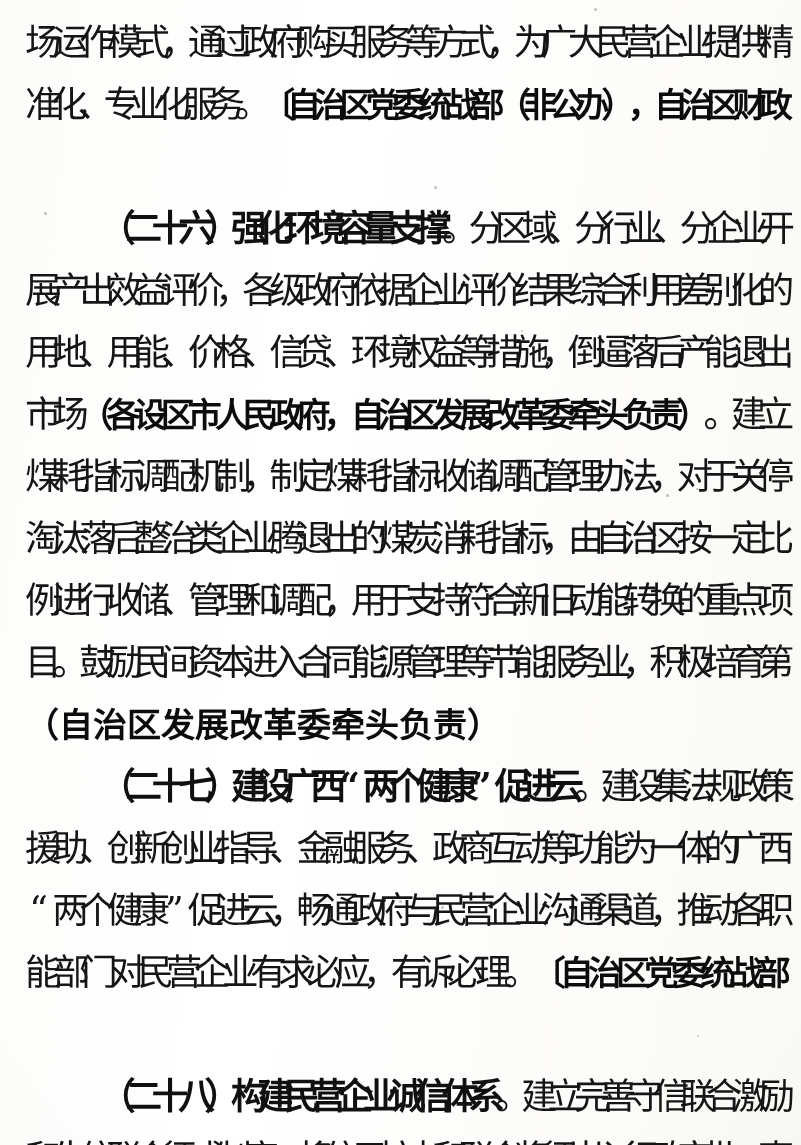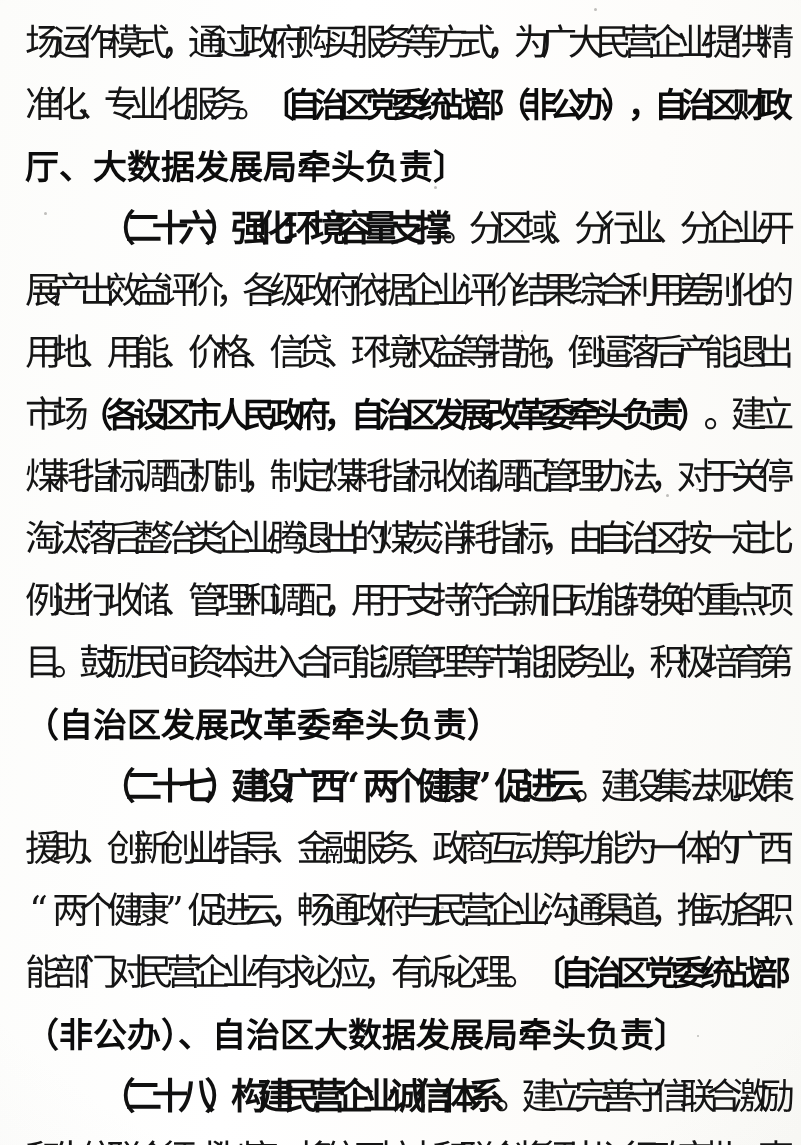--- a/index.html
+++ b/index.html
@@ -176,23 +176,20 @@
           <span class="g" style="width: 26.2069px;">公</span>
           <span class="g" style="width: 26.2069px;">办</span>
           <span class="g" style="width: 26.2069px;">）</span>
           <span class="g" style="width: 26.2069px;">，</span>
           <span class="g" style="width: 26.2069px;">自</span>
           <span class="g" style="width: 26.2069px;">治</span>
           <span class="g" style="width: 26.2069px;">区</span>
           <span class="g" style="width: 26.2069px;">财</span>
           <span class="g" style="width: 26.2069px;">政</span>
         </span>
-      </div>
-      <div class="doc-line ragged" style="top: 144px; width: 760px;">
-        <span class="run ht">厅、大数据发展局牵头负责〕</span>
       </div>
       <div class="doc-line justify indent-2" style="top: 206px; width: 760px;">
         <span class="run fs-head">
           <span class="g" style="width: 26.3835px;">（</span>
           <span class="g" style="width: 26.3835px;">二</span>
           <span class="g" style="width: 26.3835px;">十</span>
           <span class="g" style="width: 26.3835px;">六</span>
           <span class="g" style="width: 26.3835px;">）</span>
           <span class="g" style="width: 26.3835px;">强</span>
           <span class="g" style="width: 26.3835px;">化</span>
@@ -572,23 +569,20 @@
           <span class="g" style="width: 28.1481px;">自</span>
           <span class="g" style="width: 28.1481px;">治</span>
           <span class="g" style="width: 28.1481px;">区</span>
           <span class="g" style="width: 28.1481px;">党</span>
           <span class="g" style="width: 28.1481px;">委</span>
           <span class="g" style="width: 28.1481px;">统</span>
           <span class="g" style="width: 28.1481px;">战</span>
           <span class="g" style="width: 28.1481px;">部</span>
         </span>
       </div>
-      <div class="doc-line ragged" style="top: 1012px; width: 760px;">
-        <span class="run ht">（非公办）、自治区大数据发展局牵头负责〕</span>
-      </div>
       <div class="doc-line justify indent-2" style="top: 1074px; width: 760px;">
         <span class="run fs-head">
           <span class="g" style="width: 26.3835px;">（</span>
           <span class="g" style="width: 26.3835px;">二</span>
           <span class="g" style="width: 26.3835px;">十</span>
           <span class="g" style="width: 26.3835px;">八</span>
           <span class="g" style="width: 26.3835px;">）</span>
           <span class="g" style="width: 26.3835px;">构</span>
           <span class="g" style="width: 26.3835px;">建</span>
           <span class="g" style="width: 26.3835px;">民</span>

